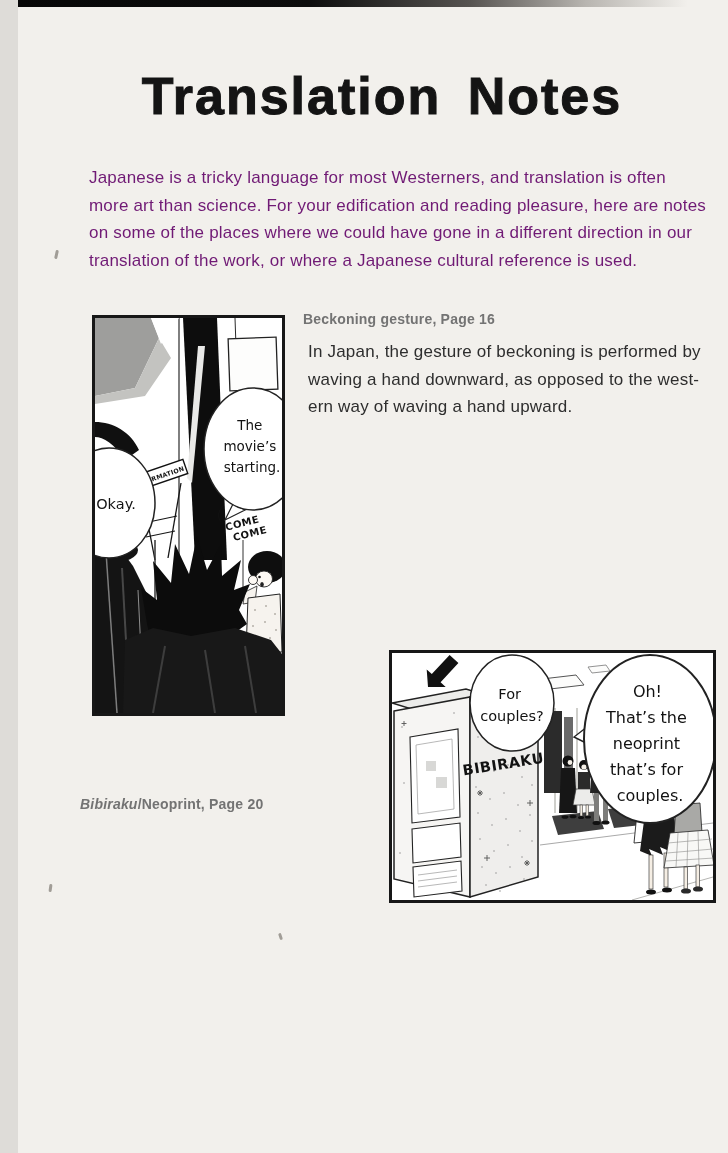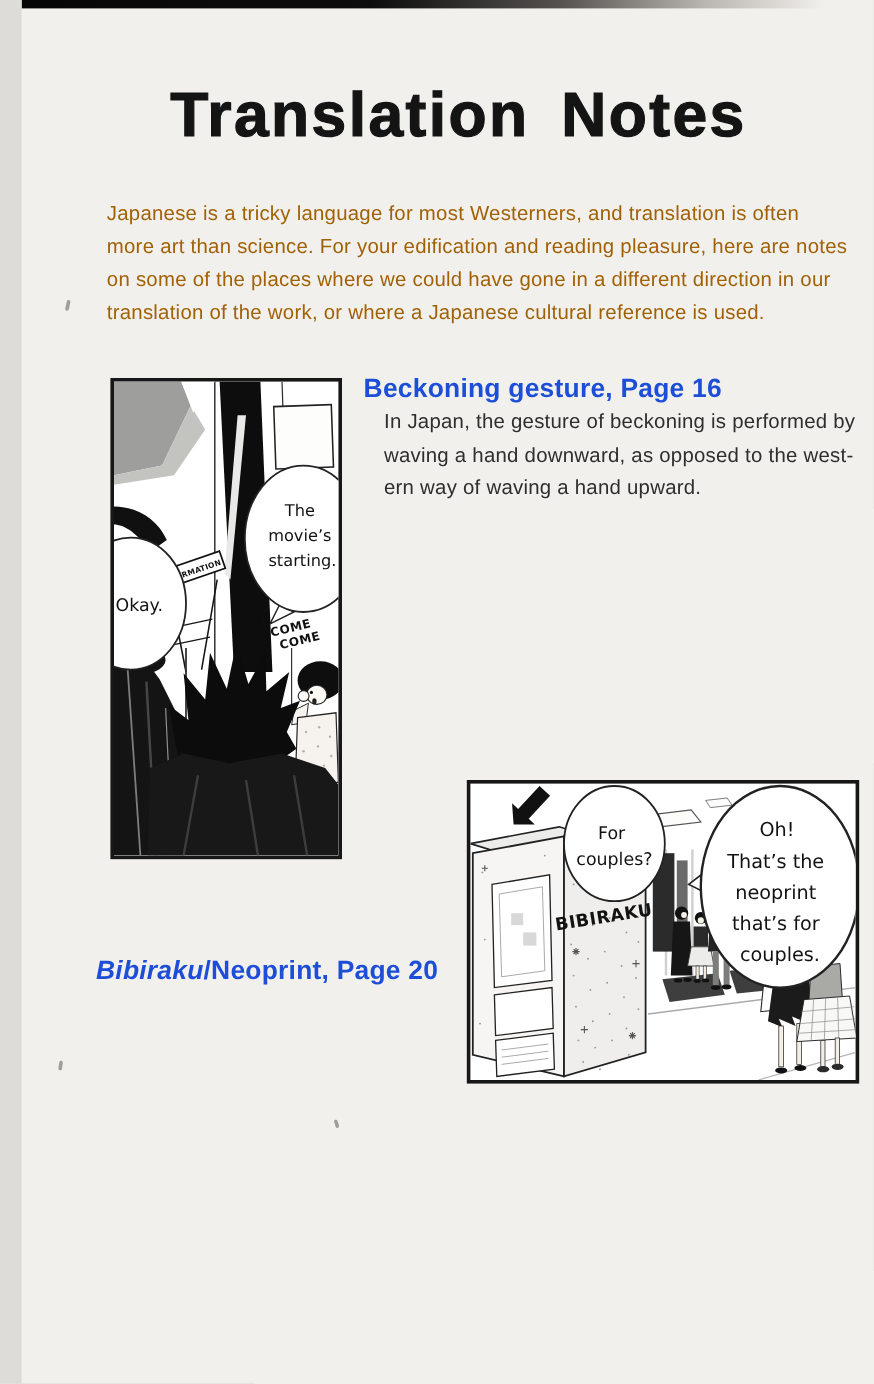--- a/index.html
+++ b/index.html
@@ -6,26 +6,26 @@
   .page{position:relative;width:728px;height:1153px;background:#f2f0ec;overflow:hidden;
         font-family:"Liberation Sans",sans-serif;color:#2b2b2b;margin-left:18px;}
   .scan-topbar{position:absolute;left:0;top:0;width:728px;height:7px;
     background:linear-gradient(to right,#070707 0%,#0d0d0d 40%,#565350 62%,#b8b5b0 78%,rgba(210,207,202,0) 92%);}
   .scan-rightline{position:absolute;left:721px;top:0;width:2px;height:1153px;background:#ccc9c4;opacity:.85;}
   .speck{position:absolute;background:#a19d97;border-radius:2px;}
   .title{position:absolute;left:50px;top:66px;width:628px;text-align:center;
     font-size:52px;font-weight:bold;letter-spacing:2px;word-spacing:10px;color:#141414;
     -webkit-text-stroke:1px #141414;}
   .intro{position:absolute;left:71px;top:164px;font-size:17px;line-height:27.5px;
-    white-space:pre;letter-spacing:.2px;color:#a16207;}
-  .note-h{position:absolute;margin:0;font-size:22px;font-weight:bold;color:#1d4ed8;letter-spacing:.2px;}
+    white-space:pre;letter-spacing:.2px;color:#701a75;}
+  .note-h{position:absolute;margin:0;font-size:14px;font-weight:bold;color:#737373;letter-spacing:.2px;}
   .note-b{position:absolute;font-size:17px;white-space:pre;color:#2e2e2e;letter-spacing:.2px;}
   .it{font-style:italic;}
   #note1-h{left:285px;top:311px;}
-  #note1-b{left:302px;top:338px;line-height:27.5px;}
+  #note1-b{left:290px;top:338px;line-height:27.5px;}
   #note2-h{left:62px;top:796px;}
   #note2-b{left:78px;top:823px;line-height:27px;}
   .panel{position:absolute;background:#fff;border:3px solid #171717;box-sizing:border-box;}
   #panel1{left:74px;top:315px;width:193px;height:401px;}
   #panel2{left:371px;top:650px;width:327px;height:253px;}
   .panel svg{display:block;width:100%;height:100%;}
   .manga-txt{font-family:"DejaVu Sans",sans-serif;fill:#121212;}
 </style>
 </head>
 <body>

